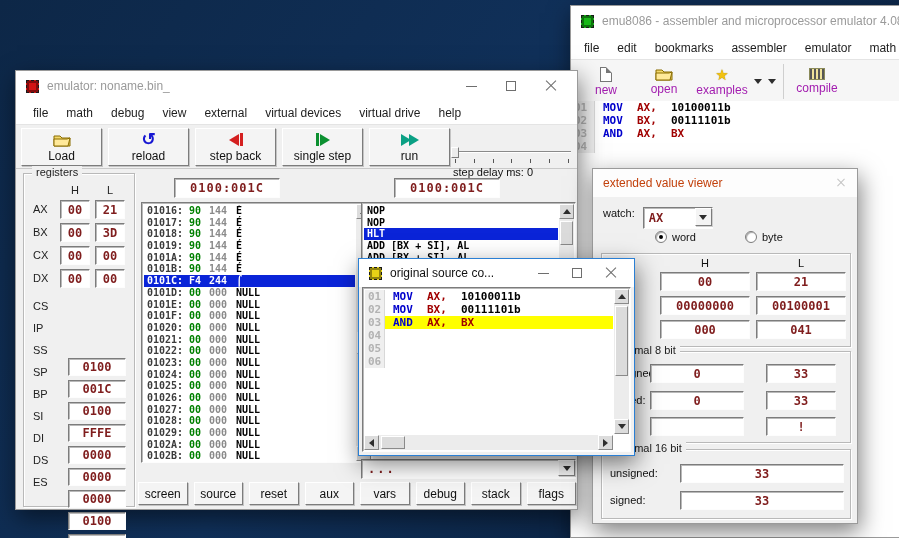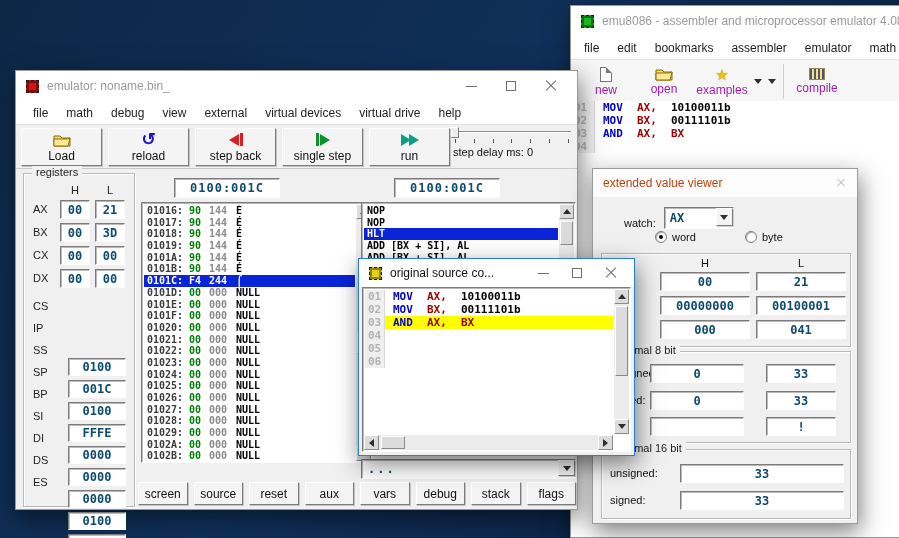--- a/index.html
+++ b/index.html
@@ -28,21 +28,21 @@
   .glyph-close::before,.glyph-close::after { content:""; position:absolute; left:-1px; top:5px;
       width:14px; height:1px; background:#6e6e6e; }
   .glyph-close::before { transform:rotate(45deg); } .glyph-close::after { transform:rotate(-45deg); }
 
   .menubar { background:#fff; display:flex; align-items:center; border-bottom:1px solid #e4e4e4; }
   .menu-item { padding:0 9px; color:#1d1d1d; font-size:12px; white-space:nowrap; }
 
   
   .field { background:#fff; border:1px solid; border-color:#7c7c7c #fdfdfd #fdfdfd #7c7c7c;
            box-shadow:inset 1px 1px 0 #b9b9b9;
-           font:bold 12px "DejaVu Sans Mono", monospace; color:#0c4a6e;
+           font:bold 12px "DejaVu Sans Mono", monospace; color:#7f1d1d;
            display:flex; align-items:center; justify-content:center; }
   .btn3d { background:#f4f4f4; border:1px solid; border-color:#ffffff #7c7c7c #7c7c7c #ffffff;
            box-shadow:1px 1px 0 rgba(0,0,0,.18); display:flex; align-items:center;
            justify-content:center; font-size:12px; color:#111; }
   .groupbox { position:absolute; border:1px solid #b9b9b9;
               box-shadow:inset 1px 1px 0 #fff, 1px 1px 0 #fff; }
   .gb-label { position:absolute; top:-8px; left:8px; background:#f0f0f0; padding:0 4px;
               font-size:11px; color:#222; white-space:nowrap; }
 
   
@@ -91,21 +91,21 @@
   .emu-menubar { height:24px; padding-left:8px; }
   .emu-toolbar { position:relative; height:44px; background:#f0f0f0;
                  border-bottom:1px solid #c9c9c9; display:flex; padding:3px 0 0 5px; gap:6px; }
   .big-btn { width:81px; height:38px; flex-direction:column; gap:1px; font-size:12px; }
   .ico-row { height:16px; display:flex; align-items:center; gap:1px; }
   .tri-red-l { width:0;height:0;border-top:6px solid transparent;border-bottom:6px solid transparent;border-right:10px solid #d42020; }
   .bar-red { width:3px; height:13px; background:#d42020; }
   .bar-grn { width:3px; height:13px; background:#0c9030; }
   .tri-grn-r { width:0;height:0;border-top:6px solid transparent;border-bottom:6px solid transparent;border-left:10px solid #0c9030; }
   .tri-teal-r { width:0;height:0;border-top:6px solid transparent;border-bottom:6px solid transparent;border-left:10px solid #0aa084; }
-  .slider-box { position:absolute; left:433px; top:1px; width:124px; height:36px; }
+  .slider-box { position:absolute; left:433px; top:21px; width:124px; height:36px; }
   .slider-track { position:absolute; left:2px; right:2px; top:5px; height:2px;
                   border-top:1px solid #8a8a8a; border-bottom:1px solid #fff; }
   .slider-thumb { position:absolute; left:2px; top:1px; width:8px; height:11px;
                   background:#ececec; border:1px solid; border-color:#fff #7c7c7c #7c7c7c #fff; }
   .tick-row { position:absolute; left:6px; right:4px; top:13px; display:flex; justify-content:space-between; }
   .tick { width:1px; height:4px; background:#555; }
   .slider-label { position:absolute; left:4px; top:20px; font-size:11px; color:#111; white-space:nowrap; }
 
   .regbox { left:7px; top:102px; width:112px; height:334px; }
   .hl-heads { position:absolute; top:10px; left:0; right:0; }
@@ -160,21 +160,21 @@
   .src-editor .sb-v { bottom:17px; }
   .src-editor .sb-h { right:17px; }
 
   
   .viewer { left:592px; top:168px; width:266px; height:356px; z-index:20; }
   .viewer .titlebar { height:28px; background:#fdfdfd; }
   .viewer .wtitle { margin-left:0; color:#c2410c; }
   .viewer .vclose { position:absolute; right:8px; top:7px; width:16px; height:14px;
                     display:flex; align-items:center; justify-content:center; }
   .viewer .vclose .glyph-close::before,.viewer .vclose .glyph-close::after { background:#c4c4c4; width:10px; left:1px; }
-  .watch-row { position:absolute; left:31px; top:38px; display:flex; align-items:flex-end; }
+  .watch-row { position:absolute; left:10px; top:38px; display:flex; align-items:flex-start; }
   .watch-lbl { font-size:11px; color:#111; margin-right:8px; }
   .watch-combo { position:relative; width:70px; height:22px; }
   .watch-combo .cfield { position:absolute; inset:0; justify-content:flex-start; padding-left:5px; }
   .watch-combo .cbtn { position:absolute; right:1px; top:1px; width:17px; height:18px; }
   .radio-row { position:absolute; left:0; top:62px; width:100%; height:14px; }
   .radio-item { position:absolute; display:flex; align-items:center; gap:5px; font-size:11px; color:#111; }
   .radio { width:12px; height:12px; border-radius:50%; background:#fff; border:1px solid #7c7c7c;
            box-shadow:inset 1px 1px 1px #aaa; position:relative; }
   .radio.on::after { content:""; position:absolute; left:3px; top:3px; width:4px; height:4px;
                      border-radius:50%; background:#000; }

